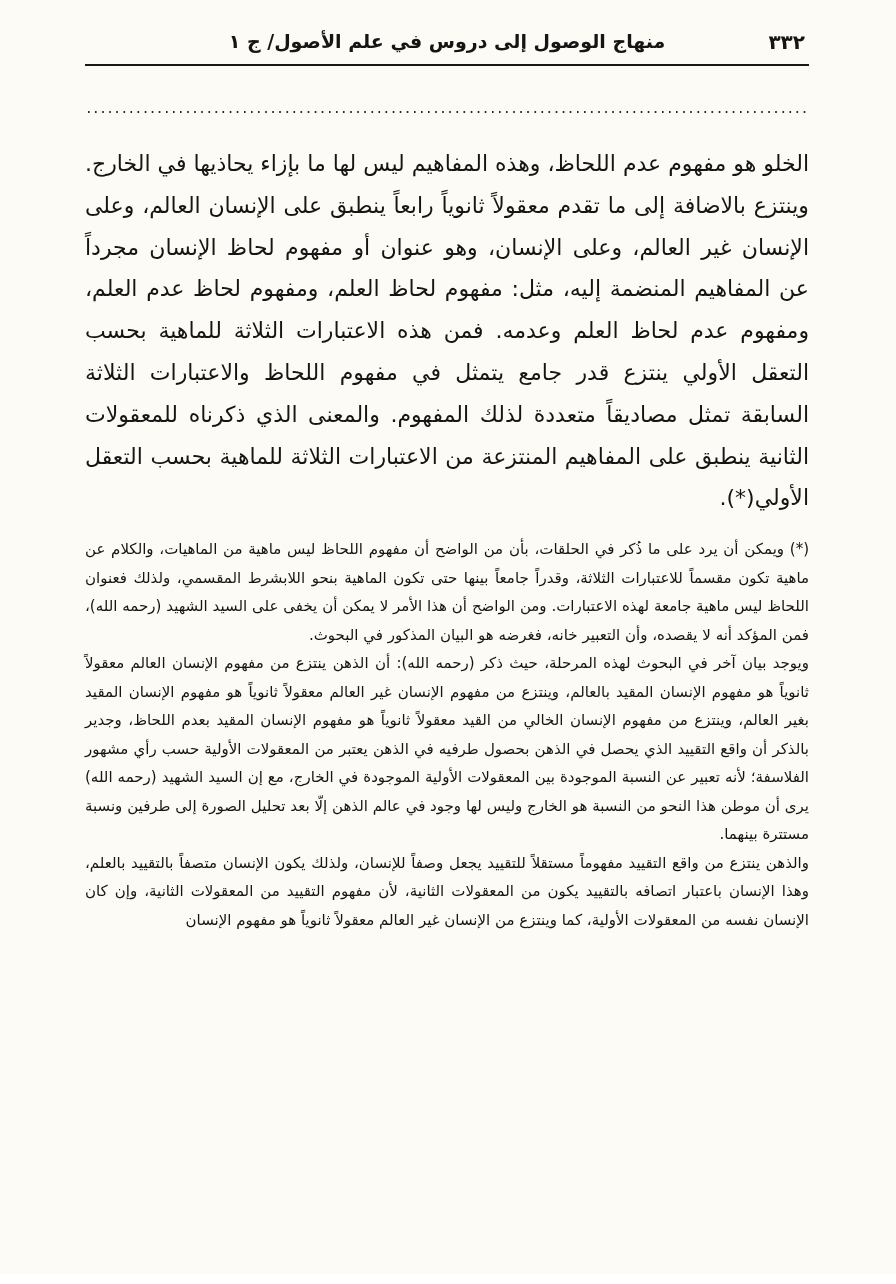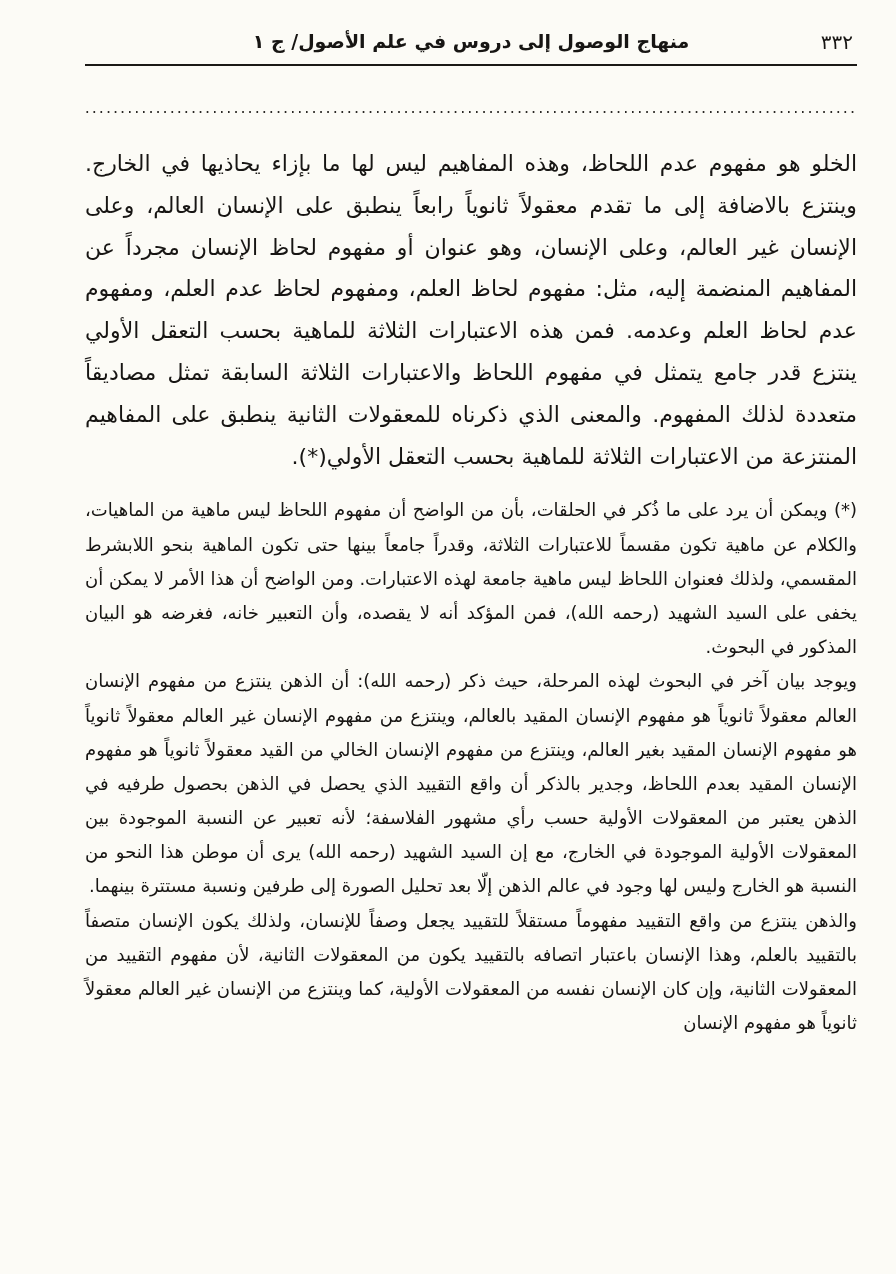--- a/index.html
+++ b/index.html
@@ -9,21 +9,21 @@
   }
   .page {
     position: relative;
     width: 896px;
     height: 1274px;
     box-sizing: border-box;
     background: #fcfbf6;
     color: #171513;
     direction: rtl;
     font-family: "DejaVu Sans", "Liberation Sans", sans-serif;
-    padding: 28px 39px 0 85px;
+    padding: 28px 87px 0 85px;
     overflow: hidden;
   }
   
   .page-header {
     position: relative;
     height: 34px;
   }
   .book-title {
     position: absolute;
     left: 50%;
@@ -31,21 +31,21 @@
     transform: translateX(-50%);
     font-size: 19px;
     font-weight: bold;
     white-space: nowrap;
   }
   .page-number {
     position: absolute;
     right: 4px;
     top: 2px;
     font-size: 20px;
-    font-weight: normal;
+    font-weight: bold;
     letter-spacing: 2px;
     text-align: right;
   }
   .header-rule {
     height: 0;
     border-top: 2.5px solid #1b1916;
     margin-top: 2px;
   }
   
   .dots-line {
@@ -68,21 +68,21 @@
     line-height: 1.9;
     text-align: justify;
     text-justify: inter-word;
   }
   
   .footnotes {
     margin-top: 16px;
   }
   .footnote-p {
     margin: 0;
-    font-size: 18px;
+    font-size: 15px;
     line-height: 1.9;
     text-align: justify;
     text-justify: inter-word;
   }
 </style>
 </head>
 <body>
 
 <div class="page">
 

